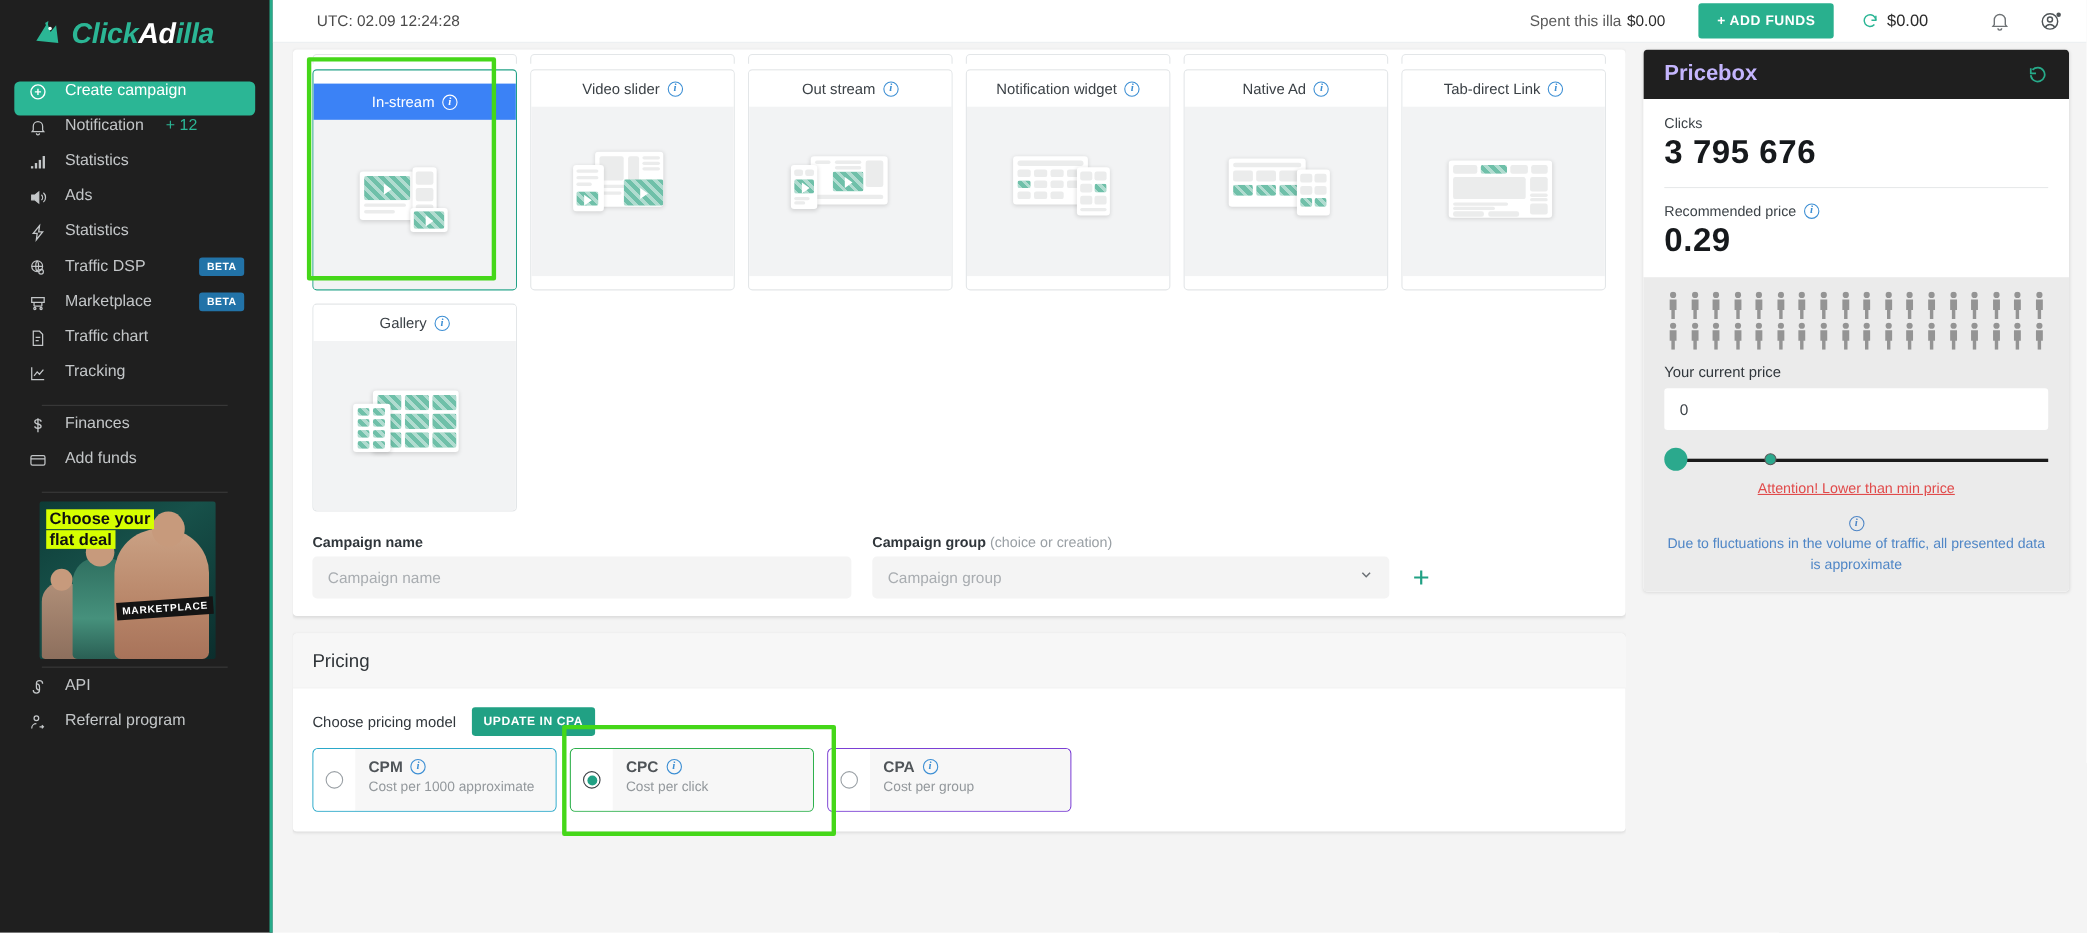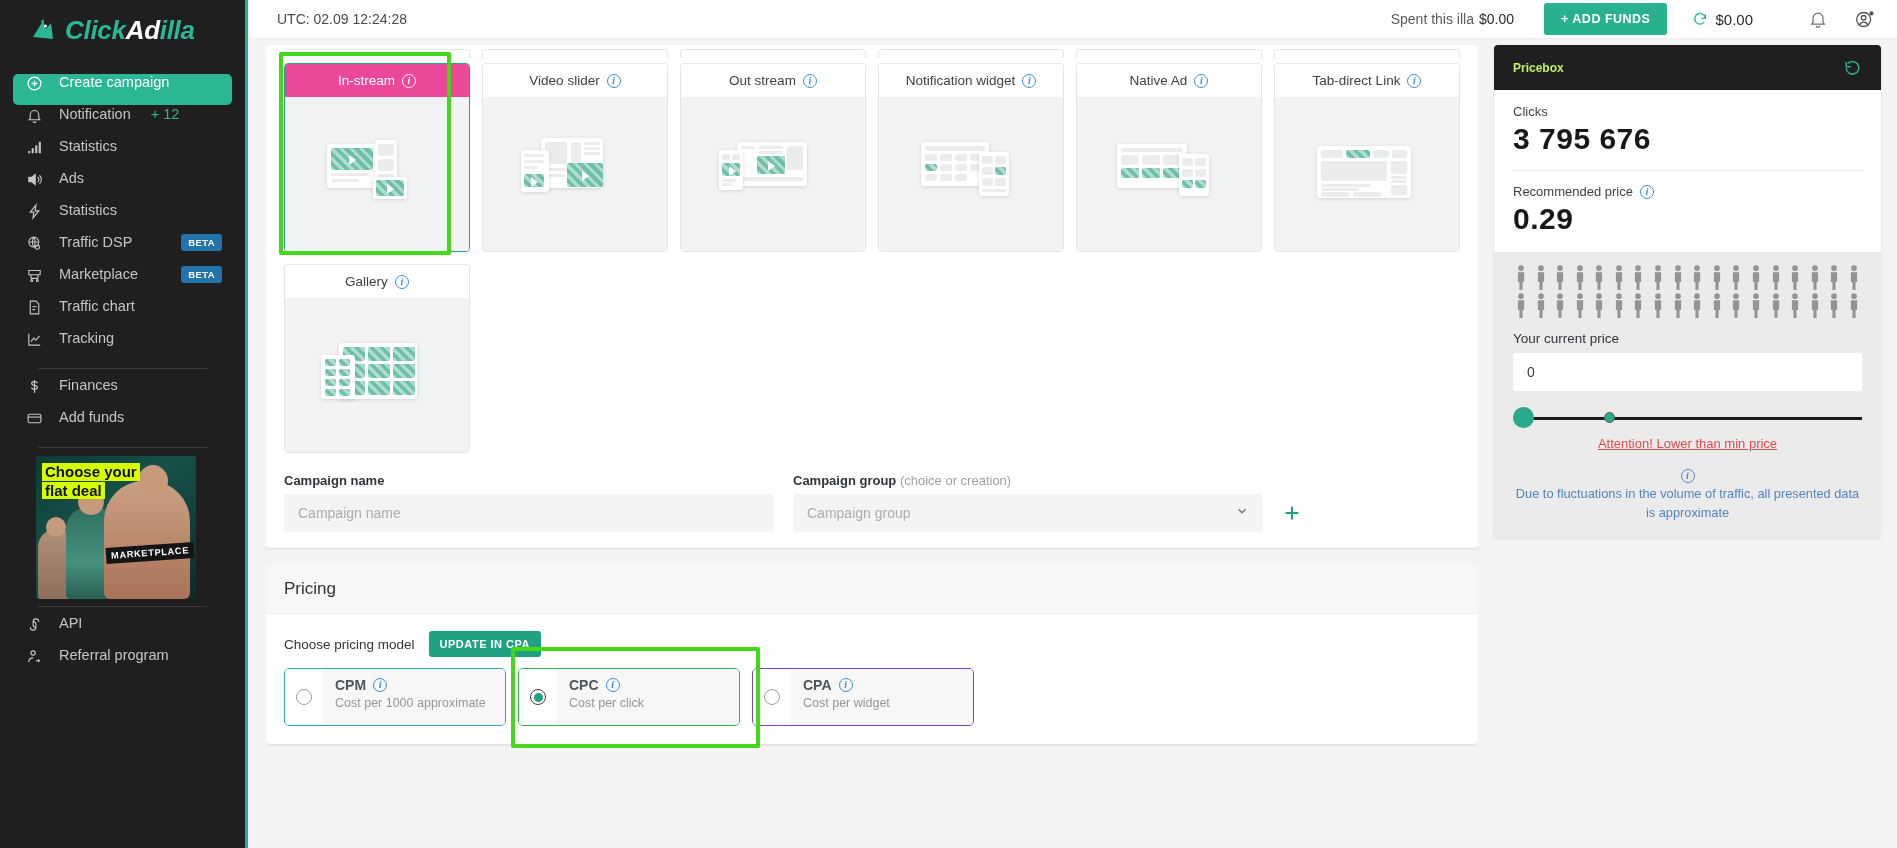--- a/index.html
+++ b/index.html
@@ -92,21 +92,21 @@
     font-size: 9.2px; font-weight: 700; letter-spacing: .7px;
     padding: 3px 5px; transform: rotate(-4deg);
   }
 
   
   .main { flex: 1; height: 848px; display: flex; flex-direction: column;
           background: #f4f4f4; overflow: hidden; }
   .topbar {
     height: 39px; min-height: 39px; background: #fff;
     display: flex; align-items: center;
-    padding: 0 22px 0 29px; gap: 0;
+    padding: 0 22px 0 40px; gap: 0;
     border-bottom: 1px solid #eceff1;
   }
   .utc { font-size: 14px; color: #4a4a4a; }
   .topbar-right {
     margin-left: auto; display: flex; align-items: center; gap: 0;
   }
   .spent { font-size: 14px; color: #5a5a5a; margin-right: 30px; }
   .spent b { color: #2b2b2b; font-weight: 400; margin-left: 5px; }
   .add-funds-btn {
     background: #29b08e; color: #fff; border: none;
@@ -149,21 +149,21 @@
   }
   .fmt-card {
     border: 1px solid #e3e6e8; border-radius: 4px; background: #fff;
     overflow: hidden; cursor: pointer; position: relative;
   }
   .fmt-card.selected { border-color: #23a287; }
   .fmt-head {
     height: 33px; display: flex; align-items: center; justify-content: center;
     gap: 7px; font-size: 13.5px; color: #3b4146; background: #fff;
   }
-  .fmt-card.selected .fmt-head { background: #ec4899; color: #fff; }
+  .fmt-card.selected .fmt-head { background: #3b82f6; color: #fff; margin-top: 12px; }
   .fmt-body {
     background: #f2f3f4; height: 154px;
     display: flex; align-items: center; justify-content: center;
   }
   .info-i {
     width: 14px; height: 14px; border-radius: 50%;
     border: 1.3px solid #3d8fd4; color: #3d8fd4;
     font-size: 10px; font-style: italic; font-weight: 700;
     display: inline-flex; align-items: center; justify-content: center;
     line-height: 1; flex: none; font-family: "Liberation Serif", serif;
@@ -264,21 +264,21 @@
     pointer-events: none; border-radius: 2px; z-index: 30;
   }
 
   
   .pricebox { border-radius: 4px; overflow: hidden;
               box-shadow: 0 1px 3px rgba(0,0,0,.10); background:#fff; }
   .pb-head {
     background: #1f1f1f; height: 45px; display: flex; align-items: center;
     justify-content: space-between; padding: 0 19px;
   }
-  .pb-title { color: #bef264; font-size: 12px; font-weight: 700; }
+  .pb-title { color: #c4b5fd; font-size: 20px; font-weight: 700; }
   .pb-refresh { color: #27ab8a; cursor: pointer; display:flex; }
   .pb-refresh svg { width: 19px; height: 19px; }
   .pb-white { background: #fff; padding: 14px 19px 16px 19px; }
   .pb-lbl { font-size: 13px; color: #3c4247; display:flex;
             align-items:center; gap:7px; }
   .pb-val { font-size: 30px; font-weight: 700; color: #16191c;
             margin-top: 3px; letter-spacing: .5px; }
   .pb-divider { height: 1px; background: #e7e9ea; margin: 14px 0 13px 0; }
   .pb-grey { background: #ebebeb; padding: 13px 19px 16px 19px; }
   .people { display: flex; flex-direction: column; gap: 3px; }
@@ -808,21 +808,21 @@
 
               <div class="pm-card cpa">
                 <div class="pm-radio">
                   <span class="radio-o"></span>
                 </div>
                 <div class="pm-info">
                   <div class="pm-name">
                     <span>CPA</span>
                     <span class="info-i">i</span>
                   </div>
-                  <div class="pm-desc">Cost per widget</div>
+                  <div class="pm-desc">Cost per group</div>
                 </div>
               </div>
             </div>
           </div>
 
           <div class="annot" style="left:245px; top:83px; width:249px; height:101px;"></div>
         </section>
       </div>
 
       <aside class="col-right">

